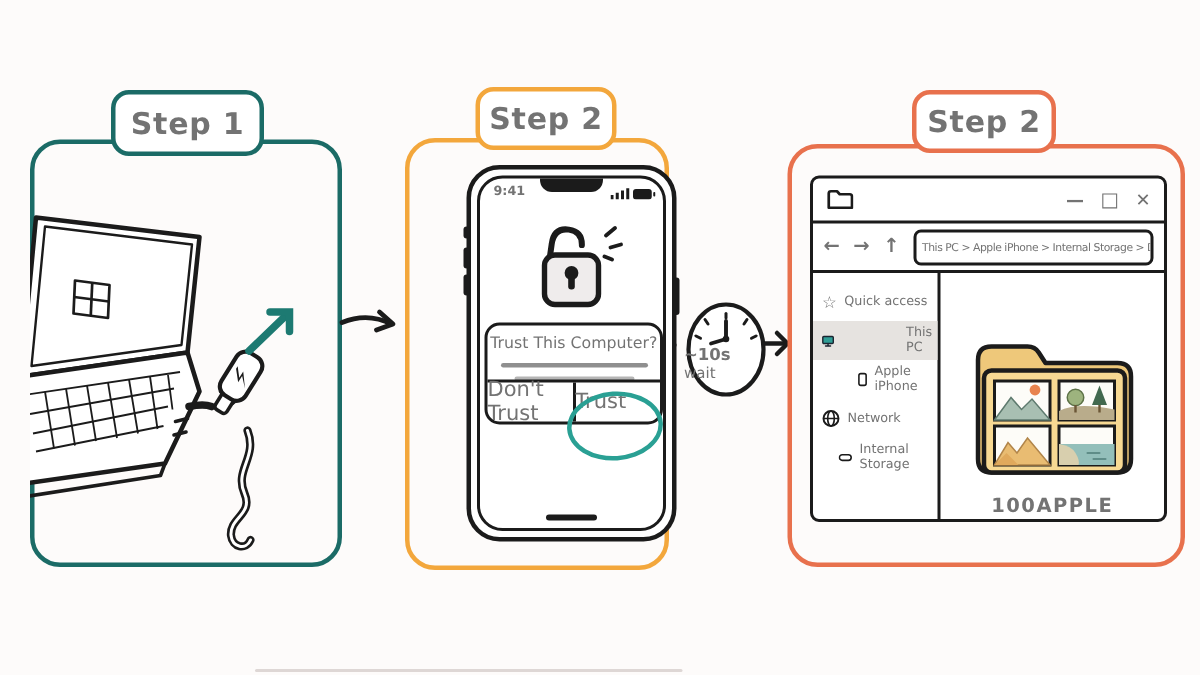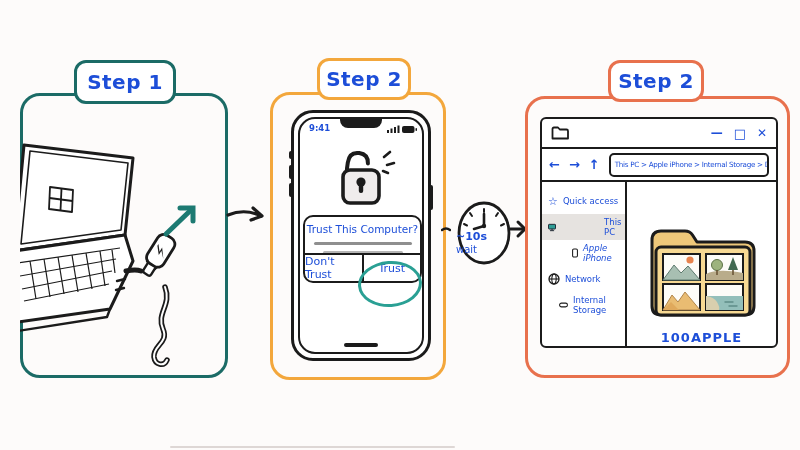--- a/index.html
+++ b/index.html
@@ -1,36 +1,36 @@
 <!DOCTYPE html>
 <html><head>
 <meta charset="utf-8">
 <style>
   html,body{margin:0;padding:0;}
   .canvas{position:relative;width:800px;height:450px;background:#fdfbfa;overflow:hidden;
-          font-family:"DejaVu Sans","Liberation Sans",sans-serif;color:#1d4ed8;}
+          font-family:"DejaVu Sans","Liberation Sans",sans-serif;color:#737373;}
   .abs{position:absolute;}
   
   .frame{border:3px solid;border-radius:20px;background:transparent;}
   .step-label{border:3px solid;border-radius:12px;background:#fff;display:flex;align-items:center;
               justify-content:center;font-size:20px;font-weight:600;letter-spacing:.5px;z-index:5;}
   .teal{border-color:#1b6b66;}
   .amber{border-color:#f3a73c;}
   .coral{border-color:#e8714d;}
   
-  .phone{border:3px solid #1b1b1b;border-radius:22px;background:#fff;z-index:2;}
+  .phone{border:3px solid #1b1b1b;border-radius:22px;background:#fff;z-index:2;margin-left:20px;}
   .phone-btn{background:#1b1b1b;border-radius:2px;}
   .screen{position:absolute;left:4px;top:4px;right:4px;bottom:4px;border:2px solid #1b1b1b;border-radius:17px;overflow:hidden;background:#fff;}
   .notch{position:absolute;top:-1px;left:50%;transform:translateX(-50%);width:42px;height:10px;background:#1b1b1b;border-radius:0 0 8px 8px;}
   .time{position:absolute;left:9px;top:4px;font-size:8.5px;font-weight:bold;}
   .dialog{position:absolute;left:3px;right:0;top:96px;height:68px;border:2px solid #1b1b1b;border-radius:10px;background:#fff;box-sizing:border-box;}
   .dialog-title{text-align:center;padding-top:6px;font-size:10.5px;font-weight:500;}
   .gline{border-radius:2px;margin:0 auto;}
   .btn-row{position:absolute;left:0;right:0;bottom:0;height:26px;border-top:2px solid #1b1b1b;display:flex;}
-  .btn-cell{flex:1;display:flex;align-items:center;justify-content:center;font-size:11px;}
+  .btn-cell{flex:1;display:flex;align-items:center;justify-content:flex-start;font-size:14px;}
   .btn-cell + .btn-cell{border-left:2px solid #1b1b1b;}
   .trust-circle{border:3.5px solid #2aa094;border-radius:50%;transform:rotate(-4deg);z-index:3;}
   .home-bar{position:absolute;left:50%;transform:translateX(-50%);bottom:5px;width:34px;height:4px;background:#1b1b1b;border-radius:3px;}
   
   .wait-badge-text{width:56px;text-align:left;font-weight:bold;}
   
   .window{border:2.5px solid #1b1b1b;border-radius:6px;background:#fff;box-sizing:border-box;display:flex;flex-direction:column;z-index:2;}
   .titlebar{height:28px;border-bottom:2px solid #1b1b1b;display:flex;align-items:center;padding:0 9px;flex:none;}
   .win-controls{margin-left:auto;display:flex;gap:11px;align-items:center;font-size:12px;font-weight:600;}
   .win-controls span{cursor:default;line-height:1;}
@@ -238,21 +238,21 @@
           <span style="font-size:11px;line-height:1;">☆</span>
           <span>Quick access</span>
         </div>
         <div class="side-row sel" style="padding-left:6px;gap:48px;">
           <svg width="12" height="11" viewBox="0 0 12 11">
             <rect x="0.8" y="0.8" width="10.4" height="7" rx="1" fill="#2f9d95" stroke="#1b2430" stroke-width="1.4"></rect>
             <path d="M6,8 L6,9.6 M3.5,10.2 L8.5,10.2" stroke="#1b2430" stroke-width="1.4" stroke-linecap="round"></path>
           </svg>
           <span>This PC</span>
         </div>
-        <div class="side-row" style="padding-left:30px;font-style:italic;">
+        <div class="side-row" style="padding-left:30px;">
           <svg width="8" height="12" viewBox="0 0 8 12">
             <rect x="0.8" y="0.8" width="6.4" height="10.4" rx="1.6" fill="none" stroke="#1b1b1b" stroke-width="1.4"></rect>
           </svg>
           <span>Apple iPhone</span>
         </div>
         <div class="side-row" style="padding-left:6px;">
           <svg width="12" height="12" viewBox="0 0 12 12">
             <circle cx="6" cy="6" r="5" fill="none" stroke="#1b1b1b" stroke-width="1.3"></circle>
             <ellipse cx="6" cy="6" rx="2.2" ry="5" fill="none" stroke="#1b1b1b" stroke-width="1.1"></ellipse>
             <path d="M1,6 L11,6" stroke="#1b1b1b" stroke-width="1.1"></path>

